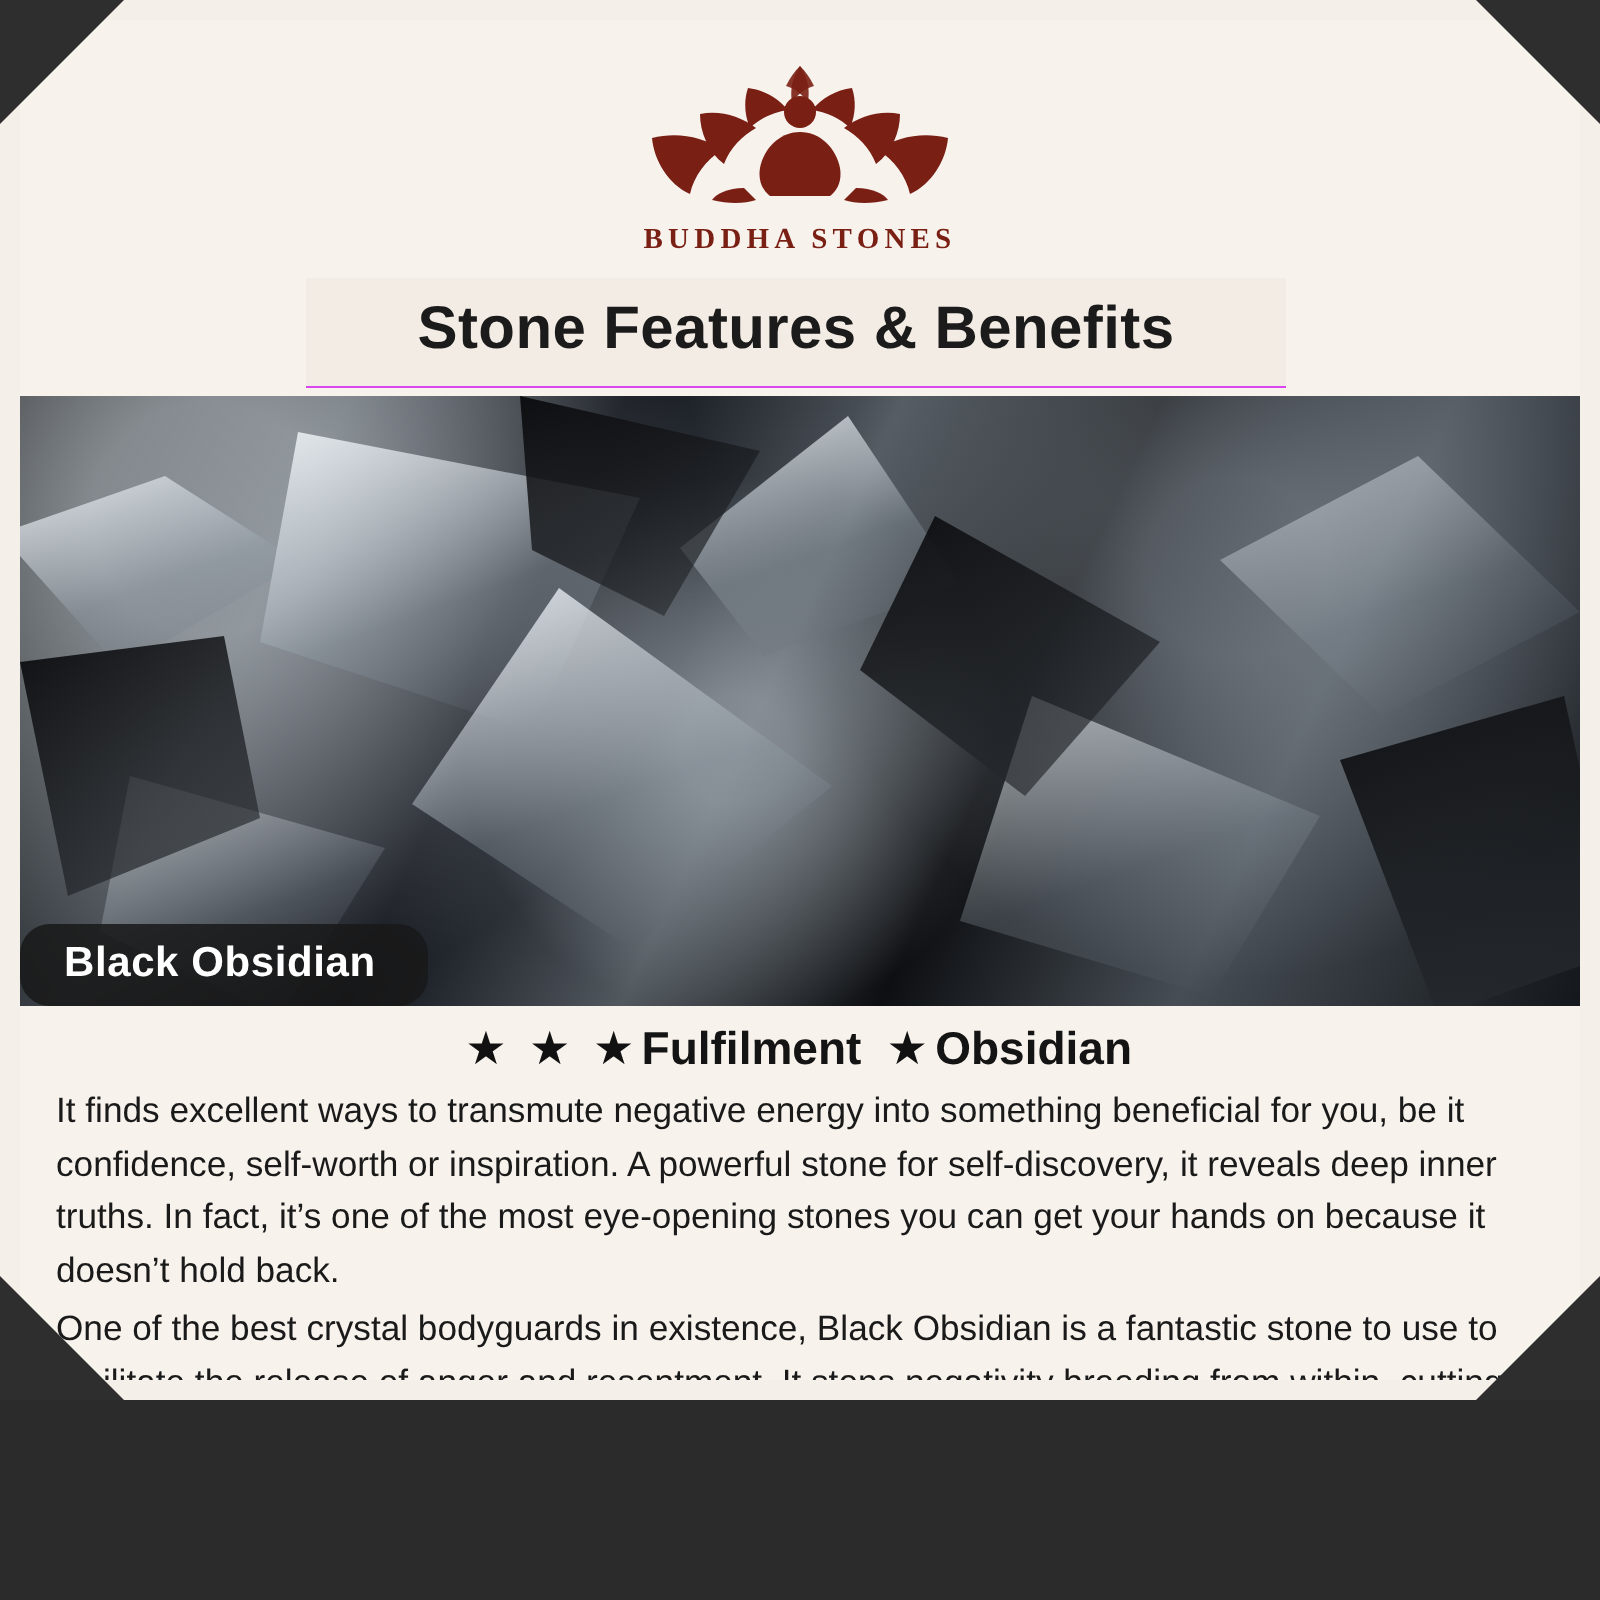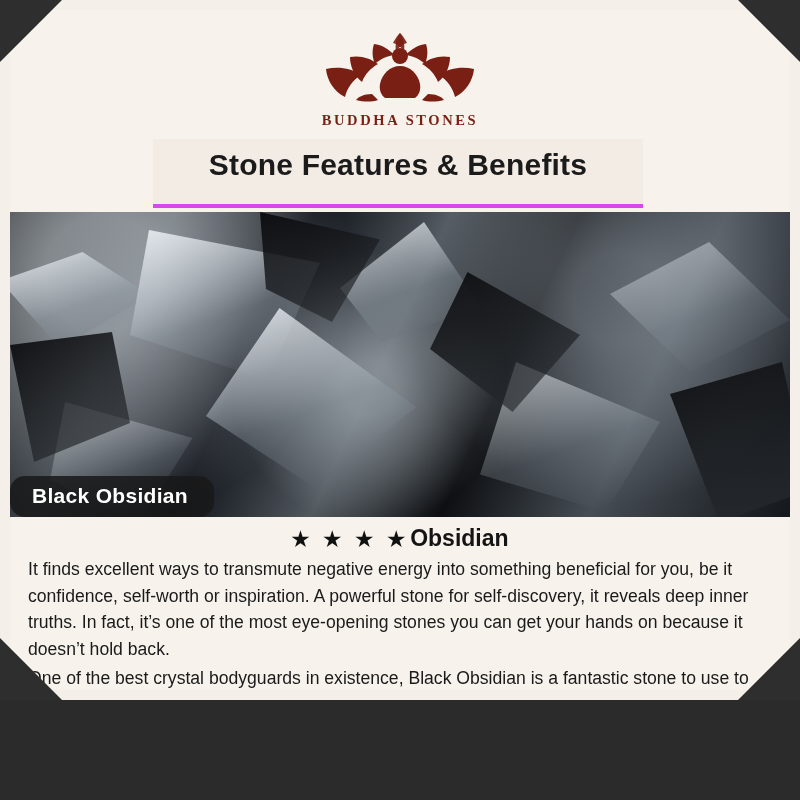--- a/index.html
+++ b/index.html
@@ -51,24 +51,24 @@
     font-weight:bold;
     color:#7a1f14;
     font-family:"Liberation Serif", serif;
   }
 
   
   .title-bar{
     margin:10px 0 0 0;
     background:#f3ece4;
     text-align:center;
-    padding:9px 0 22px 0;
+    padding:9px 0 11px 0;
     width:490px;
     margin-left:143px;
-    border-bottom:4px solid #d946ef;
+    border-bottom:1px solid #d946ef;
   }
   .title-bar h1{
     margin:0;
     font-size:30px;
     font-weight:bold;
     color:#1b1b1b;
     letter-spacing:.2px;
     font-family:"Liberation Sans", sans-serif;
   }
 
@@ -195,20 +195,21 @@
 
     <div class="benefits">
       <div class="benefit">
         <span class="star">★</span>
       </div>
       <div class="benefit">
         <span class="star">★</span>
       </div>
       <div class="benefit">
         <span class="star">★</span>
+        <span>Fulfilment</span>
       </div>
       <div class="benefit">
         <span class="star">★</span>
         <span>Obsidian</span>
       </div>
     </div>
 
     <div class="copy">
       <p>It finds excellent ways to transmute negative energy into something beneficial for you, be it confidence, self-worth or inspiration. A powerful stone for self-discovery, it reveals deep inner truths. In fact, it’s one of the most eye-opening stones you can get your hands on because it doesn’t hold back.</p>
       <p>One of the best crystal bodyguards in existence, Black Obsidian is a fantastic stone to use to facilitate the release of anger and resentment. It stops negativity breeding from within, cutting off its life source and encouraging any toxic energy to leave at once.</p>

